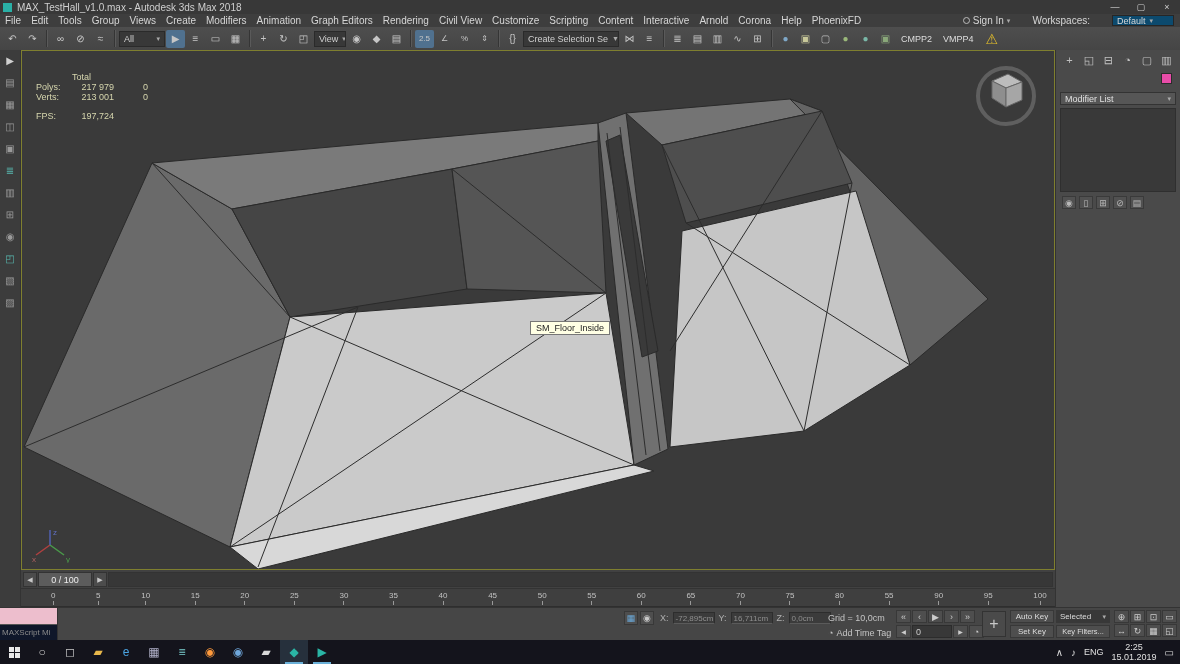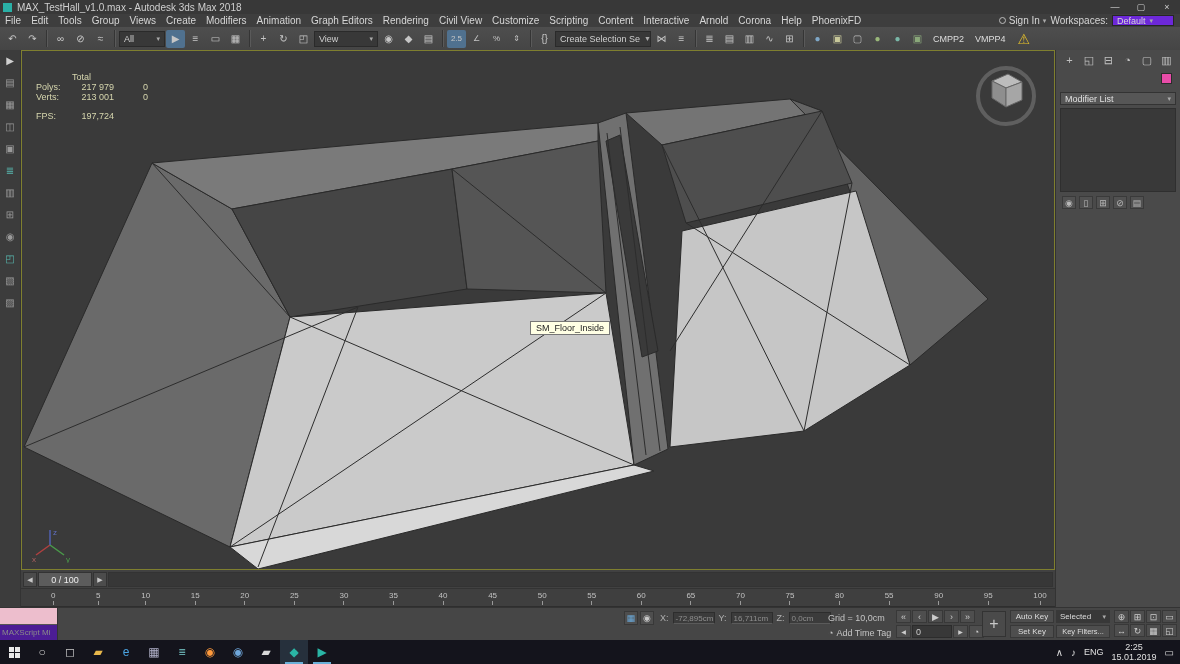--- a/index.html
+++ b/index.html
@@ -10,24 +10,24 @@
   .titlebar { position:absolute; left:0; top:0; width:1180px; height:14px; background:#383838; color:#cfcfcf; font-size:10px; display:flex; align-items:center; }
   .app-logo { width:9px; height:9px; background:#2ab0a6; margin:0 5px 0 3px; }
   .title-text { white-space:nowrap; }
   .win-controls { margin-left:auto; display:flex; height:14px; }
   .win-btn { width:26px; text-align:center; font-size:9px; line-height:14px; color:#cfcfcf; }
 
   
   .menubar { position:absolute; left:0; top:14px; width:1180px; height:13px; background:#3e3e3e; display:flex; align-items:center; font-size:10px; color:#d6d6d6; }
   .menu-items { display:flex; height:13px; align-items:center; }
   .menu-item { padding:0 5px; line-height:13px; white-space:nowrap; cursor:default; }
-  .menubar-right { margin-left:auto; display:flex; align-items:center; gap:4px; padding-right:6px; }
+  .menubar-right { margin-left:auto; display:flex; align-items:center; gap:22px; padding-right:6px; }
   .signin { display:flex; align-items:center; gap:3px; }
   .user-dot { width:7px; height:7px; border-radius:50%; border:1px solid #bbb; }
-  .ws-dd { display:flex; align-items:center; gap:4px; background:#6d28d9; border:1px solid #262626; height:11px; padding:0 4px; min-width:62px; font-size:9px; }
+  .ws-dd { display:flex; align-items:center; gap:4px; background:#0c4a6e; border:1px solid #262626; height:11px; padding:0 4px; min-width:62px; font-size:9px; }
   .caret { font-size:7px; color:#aaa; }
 
   
   .toolbar { position:absolute; left:0; top:27px; width:1180px; height:23px; background:linear-gradient(#4e4e4e,#454545); display:flex; align-items:center; padding:0 3px; gap:1px; }
   .tgroup { display:flex; gap:1px; }
   .ticon { width:19px; height:18px; display:flex; align-items:center; justify-content:center; font-size:10px; color:#c6c6c6; border:1px solid transparent; border-radius:2px; }
   .tsep { width:1px; height:17px; background:#353535; margin:0 3px; box-shadow:1px 0 0 #5a5a5a; }
   .tdd { height:16px; background:#383838; border:1px solid #2a2a2a; display:flex; align-items:center; gap:4px; padding:0 4px; font-size:9px; color:#d0d0d0; white-space:nowrap; overflow:hidden; }
   .tlabel { font-size:9px; color:#dddddd; margin:0 5px; }
   .twarn { font-size:14px; margin-left:6px; }
@@ -60,21 +60,21 @@
   .ruler { position:absolute; left:21px; top:589px; width:1034px; height:18px; background:#3f3f3f; border-bottom:1px solid #2e2e2e; }
   .ruler-ticks { position:absolute; left:30px; right:8px; top:2px; display:flex; justify-content:space-between; }
   .tick { display:flex; flex-direction:column; align-items:center; }
   .tick-label { font-size:8px; color:#c2c2c2; }
   .tick-line { width:1px; height:4px; background:#999; margin-top:1px; }
 
   
   .statusbar { position:absolute; left:0; top:607px; width:1180px; height:33px; background:#464646; border-top:1px solid #333; font-size:9px; color:#c8c8c8; }
   .ms-box { position:absolute; left:0; top:0; width:58px; height:33px; border-right:1px solid #333; }
   .ms-top { height:17px; border-bottom:1px solid #555; }
-  .ms-bottom { height:26px; background:#4c1d95; color:#8a8a8a; font-size:8px; line-height:15px; padding-left:2px; white-space:nowrap; overflow:hidden; }
+  .ms-bottom { height:26px; background:#0f172a; color:#8a8a8a; font-size:8px; line-height:15px; padding-left:2px; white-space:nowrap; overflow:hidden; }
   .prompts { position:absolute; left:62px; top:0; width:556px; }
   .status-line { height:16px; line-height:17px; font-size:10px; color:#e4e4e4; padding-left:4px; }
   .prompt-line { height:16px; line-height:16px; font-size:10px; color:#cfcfcf; padding-left:4px; }
   .sb-icons { position:absolute; left:624px; top:3px; display:flex; gap:2px; }
   .sb-ic { width:14px; height:14px; background:#4e4e4e; border:1px solid #383838; font-size:9px; text-align:center; line-height:13px; }
   .coords { position:absolute; left:660px; top:4px; display:flex; align-items:center; gap:4px; }
   .coord-label { color:#b0b0b0; }
   .coord-field { width:42px; height:12px; background:#3b3b3b; border:1px solid #2d2d2d; border-bottom-color:#5a5a5a; color:#8f8f8f; font-size:8px; line-height:11px; padding:0 2px; overflow:hidden; white-space:nowrap; }
   .grid-label { position:absolute; left:828px; top:5px; color:#c4c4c4; }
   .timetag { position:absolute; left:828px; top:20px; display:flex; gap:3px; align-items:center; color:#c4c4c4; }
@@ -186,21 +186,21 @@
         <span class="ticon">≡</span>
         <span class="ticon">▭</span>
         <span class="ticon">▦</span>
       </div>
     <div class="tsep"></div>
     <div class="tgroup">
         <span class="ticon">+</span>
         <span class="ticon">↻</span>
         <span class="ticon">◰</span>
       </div>
-    <div class="tdd" style="width:64px">
+    <div class="tdd" style="width:32px">
       <span>View</span>
       <span class="caret" style="margin-left:auto">▾</span>
     </div>
     <div class="tgroup">
         <span class="ticon">◉</span>
         <span class="ticon">◆</span>
         <span class="ticon">▤</span>
       </div>
     <div class="tsep"></div>
     <div class="tgroup">

